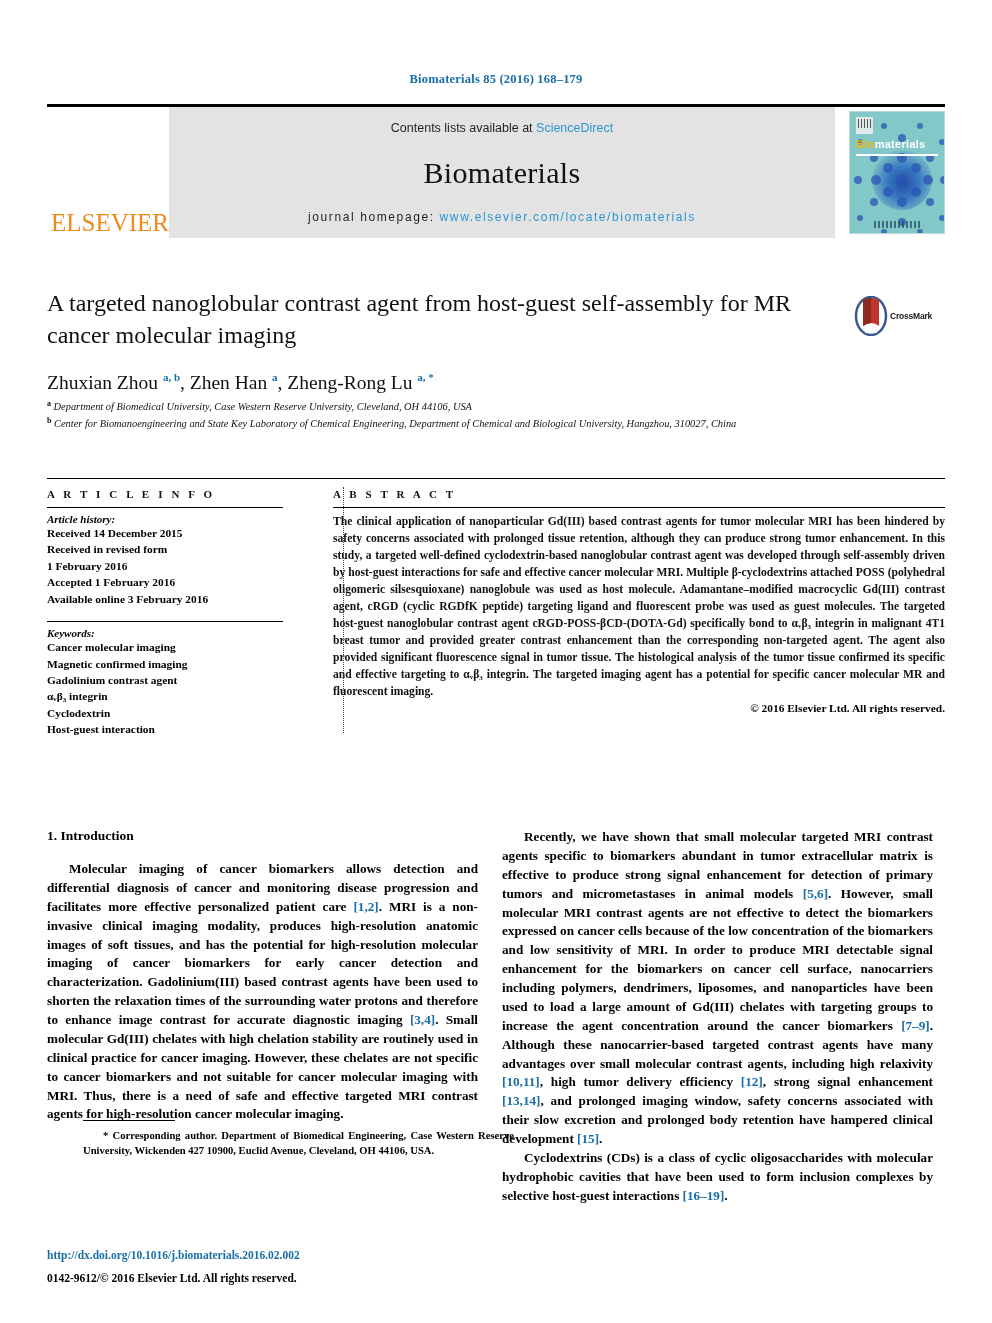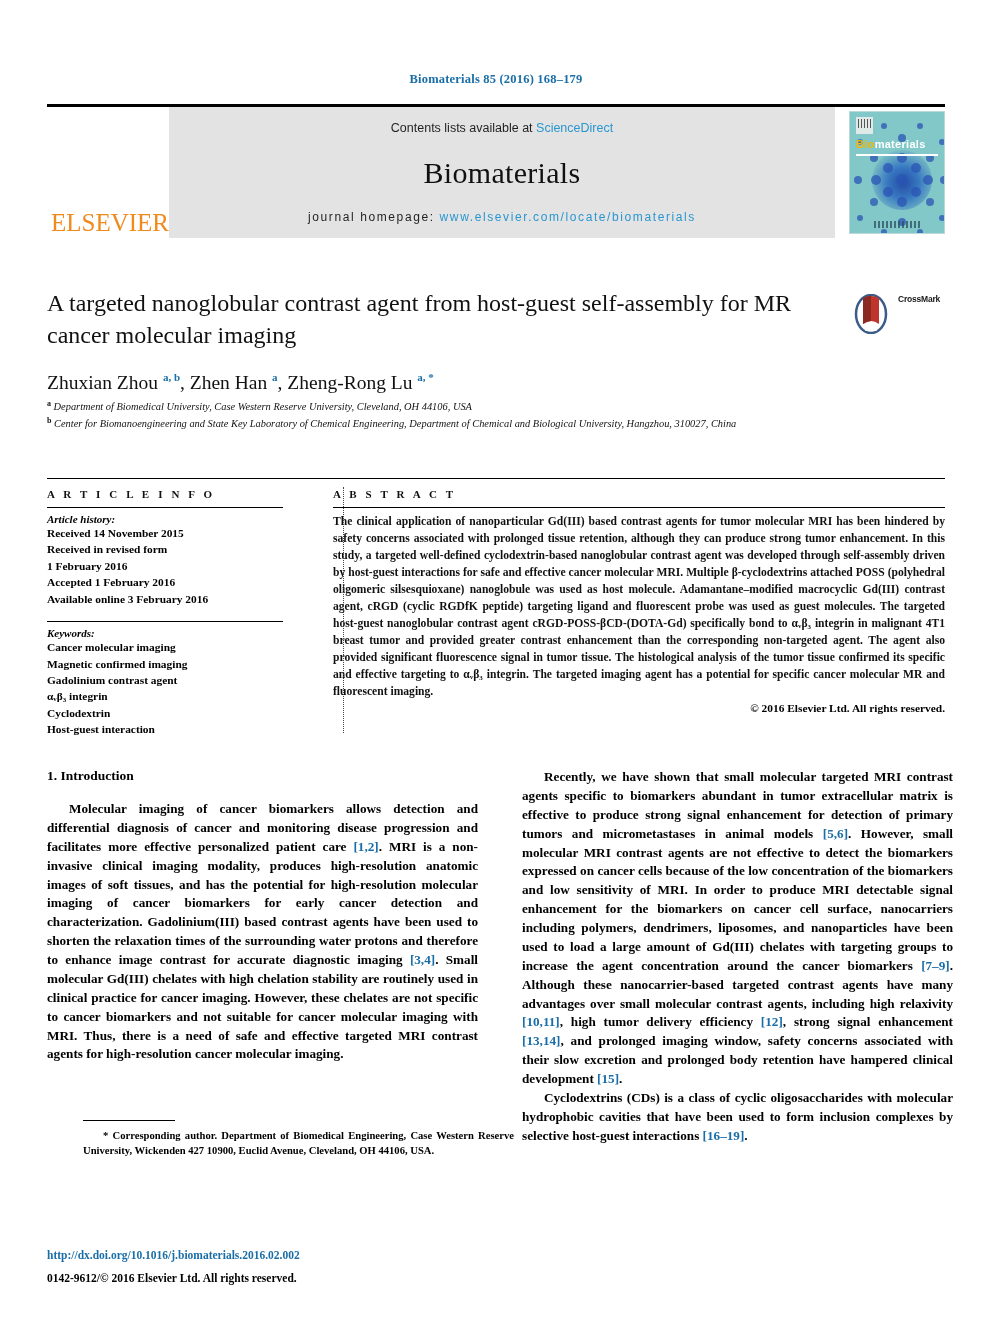--- a/index.html
+++ b/index.html
@@ -70,21 +70,21 @@
   .cover .footmark{position:absolute;left:24px;bottom:5px;width:48px;height:7px;
     background:repeating-linear-gradient(90deg,#2b4f63 0 2px,transparent 2px 4px);opacity:.75;}
 
   
   .title-wrap{position:absolute;left:47px;top:288px;width:898px;}
   .art-title{
     font-family:"Liberation Serif",serif;font-size:24px;line-height:1.33;
     color:#111;width:790px;font-weight:400;
   }
   .crossmark{
-    position:absolute;right:5px;top:6px;width:86px;height:44px;display:flex;gap:10px;
+    position:absolute;right:5px;top:6px;width:86px;height:44px;display:flex;align-items:center;gap:2px;
   }
   .cm-badge{width:34px;height:40px;position:relative;}
   .cm-label{font-family:"Liberation Sans",sans-serif;font-size:8.5px;font-weight:bold;color:#1a1a1a;letter-spacing:-.2px;}
 
   .authors{
     position:absolute;left:47px;top:371px;width:898px;
     font-family:"Liberation Serif",serif;font-size:19.5px;color:#111;
   }
   .authors sup{font-size:11px;color:#1a6ea8;font-weight:bold;vertical-align:super;}
   .affils{
@@ -109,21 +109,21 @@
   .info-block{margin-bottom:14px;}
   .kw{font-family:"Liberation Serif",serif;font-size:11.4px;line-height:1.44;font-weight:bold;}
   .abs-body{
     font-family:"Liberation Serif",serif;font-size:11.6px;line-height:1.47;
     text-align:justify;font-weight:bold;color:#111;
   }
   .copyright{text-align:right;margin-top:2px;font-weight:bold;font-size:11.4px;}
   .vrule{position:absolute;left:296px;top:8px;width:0;border-left:1px dotted #444;height:246px;}
 
   
-  .body-cols{position:absolute;left:47px;top:768px;width:898px;display:flex;gap:44px;}
+  .body-cols{position:absolute;left:47px;top:828px;width:898px;display:flex;gap:24px;}
   .bcol{width:431px;flex:0 0 431px;}
   .h1{font-family:"Liberation Serif",serif;font-weight:bold;font-size:13.5px;margin:0 0 16px;}
   .para{
     font-family:"Liberation Serif",serif;font-size:13.2px;line-height:1.43;
     text-align:justify;text-indent:22px;margin:0 0 0;font-weight:bold;
   }
   .ref{color:#1a6ea8;}
 
   
   .footnotes{position:absolute;left:38px;top:1120px;width:431px;margin-left:45px;}
@@ -277,21 +277,21 @@
     <div class="rule-top"></div>
     <div class="cols" style="position:relative;">
       <div class="vrule"></div>
 
       <div class="col-info">
         <div class="sec-head">A R T I C L E  I N F O</div>
         <div class="thin-rule"></div>
         <div class="info-block">
           <div class="info-sub">Article history:</div>
           <div class="info-list">
-            <div>Received 14 November 2015</div>
+            <div>Received 14 December 2015</div>
             <div>Received in revised form</div>
             <div>1 February 2016</div>
             <div>Accepted 1 February 2016</div>
             <div>Available online 3 February 2016</div>
           </div>
         </div>
         <div class="thin-rule"></div>
         <div>
           <div class="info-sub">Keywords:</div>
           <div class="kw">

